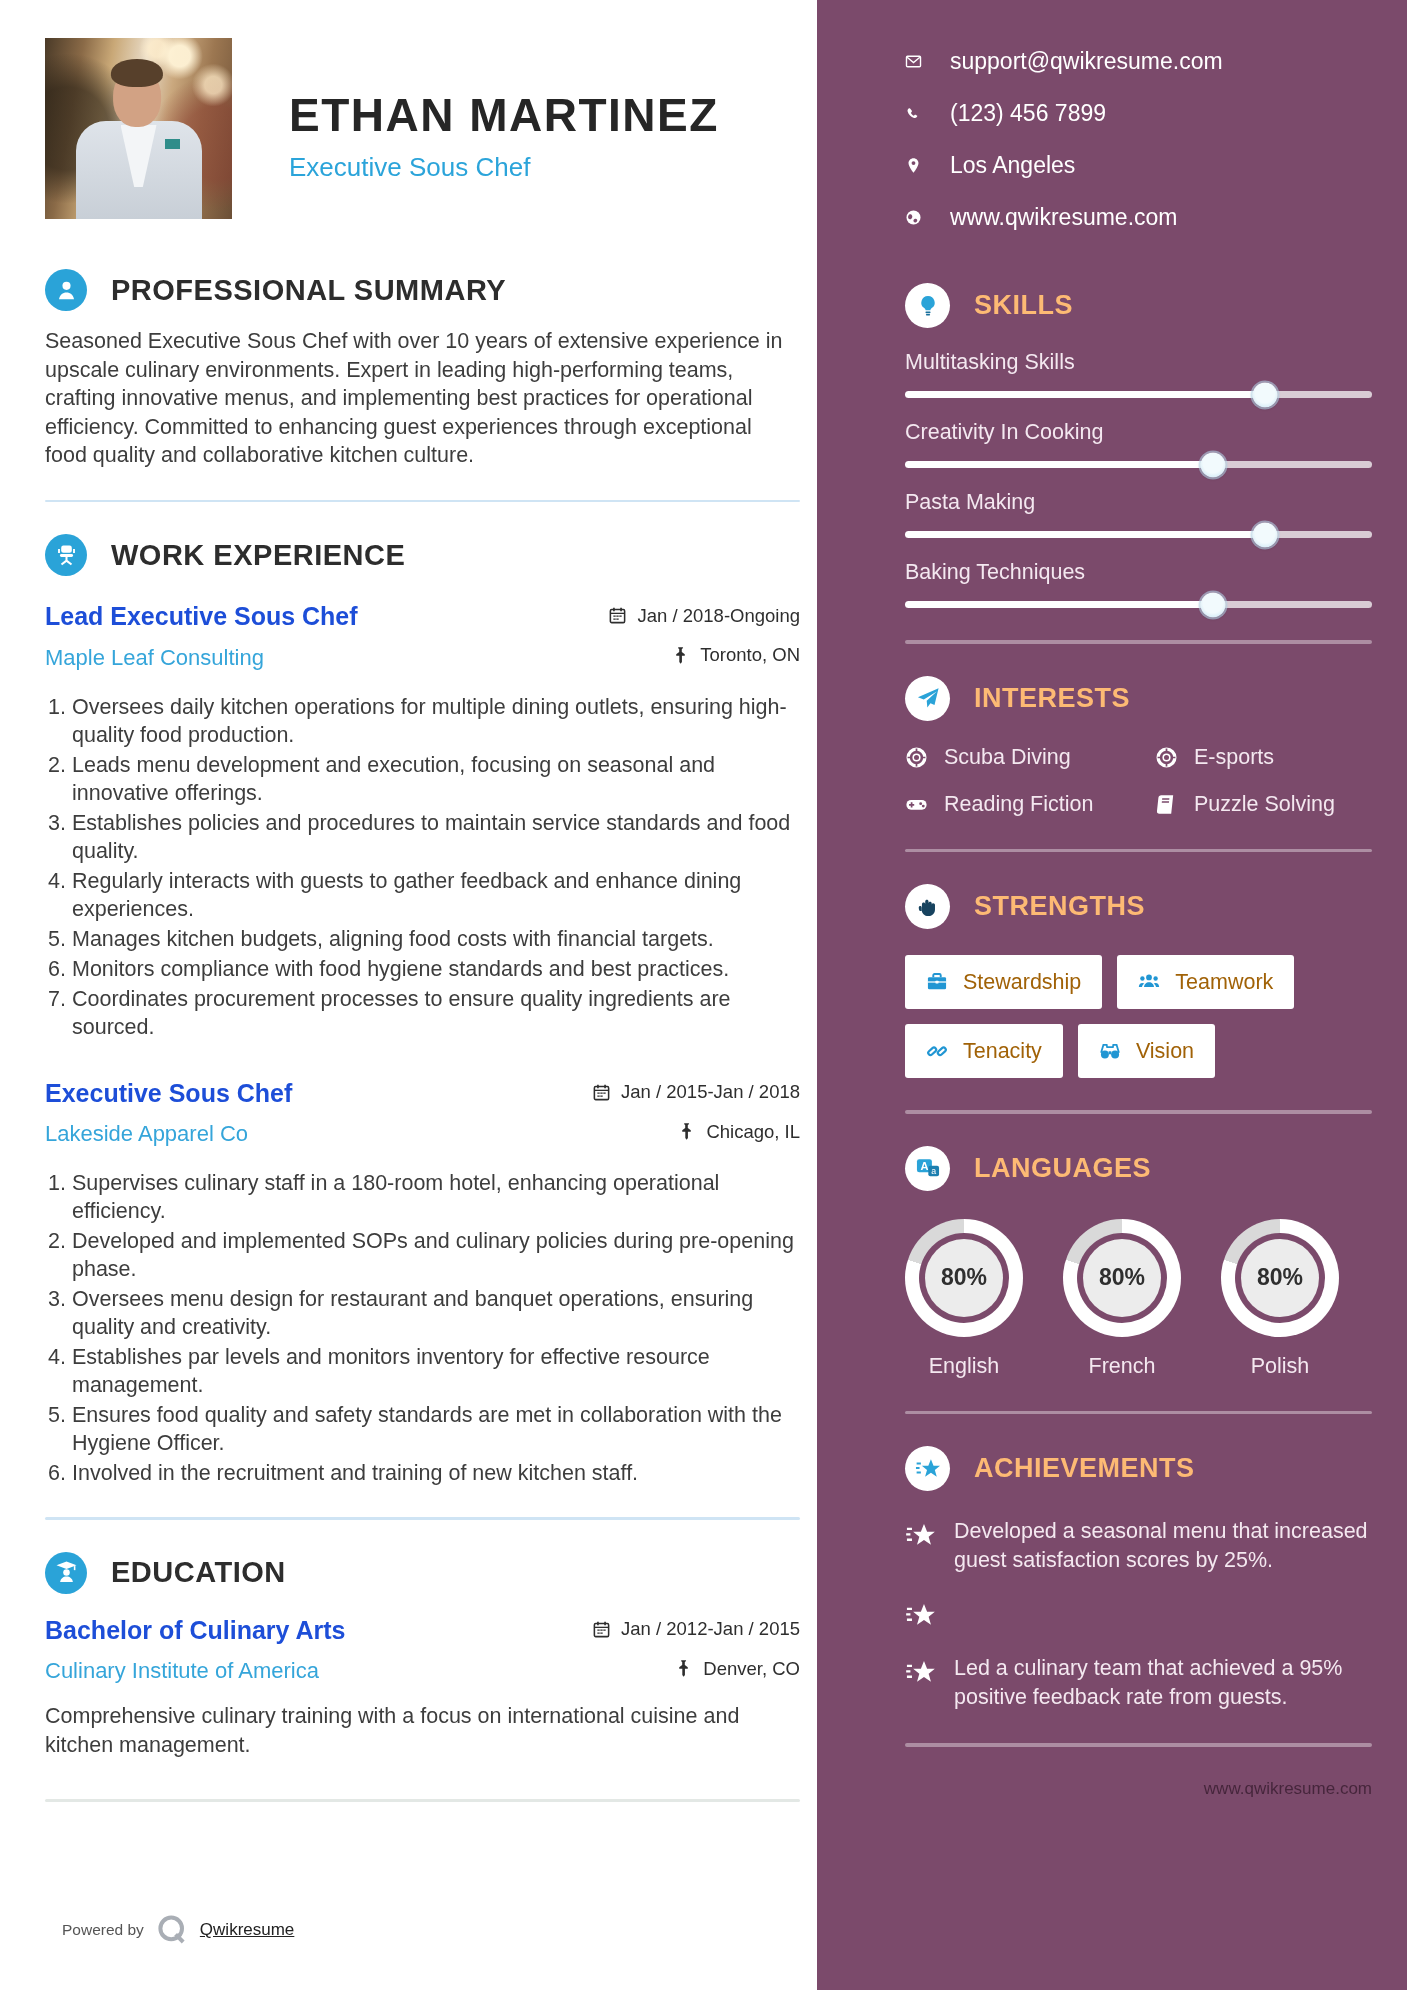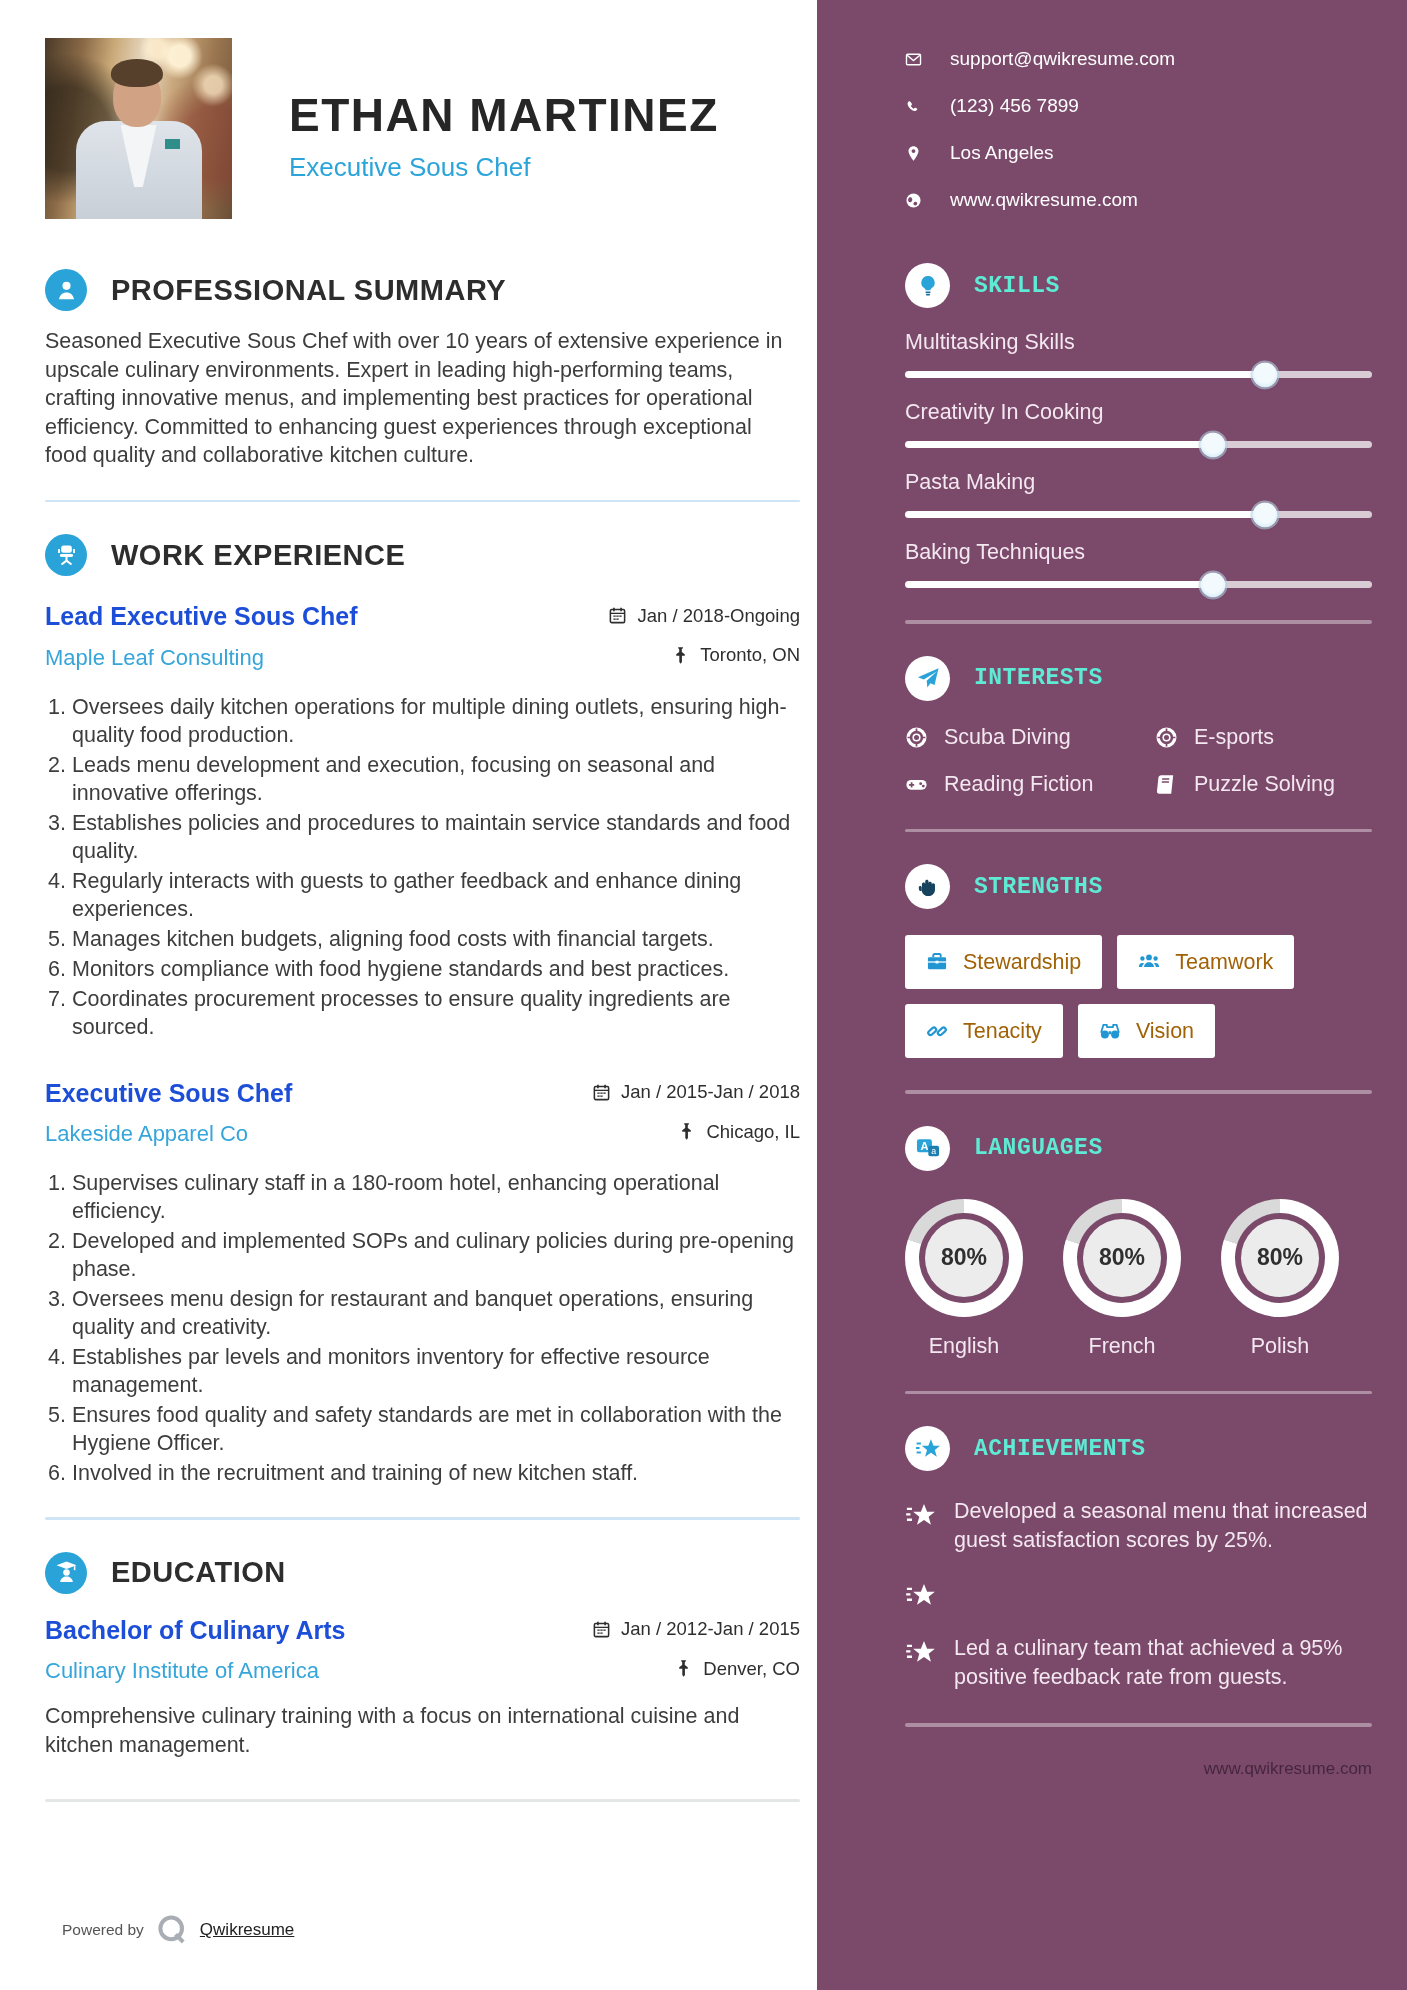--- a/index.html
+++ b/index.html
@@ -57,27 +57,27 @@
   .company-row { display: flex; justify-content: space-between; align-items: baseline; margin-top: 13px; max-width: 755px; }
   .company { font-size: 22px; color: #35a5da; }
   .bullets { margin: 22px 0 0; padding-left: 27px; font-size: 21.5px; line-height: 28px; color: #3d3d3d; max-width: 752px; }
   .bullets li { margin-bottom: 2px; }
   .edu-desc { margin: 18px 0 0; font-size: 21.5px; line-height: 28.5px; color: #3d3d3d; max-width: 748px; }
   .powered { position: absolute; left: 62px; bottom: 44px; display: flex; align-items: center; gap: 12px;
     font-size: 15.5px; color: #555; }
   .powered .q-logo { width: 32px; height: 32px; }
   .brand { font-size: 17px; color: #222; text-decoration: underline; font-weight: 500; }
   
-  .contact-row { display: flex; align-items: center; gap: 28px; margin-bottom: 25px; font-size: 19px; color: #fff; }
+  .contact-row { display: flex; align-items: center; gap: 28px; margin-bottom: 25px; font-size: 23px; color: #fff; }
   .c-ico { width: 17px; height: 17px; flex: none; }
   .side-head { display: flex; align-items: center; gap: 24px; }
   .side-icon { width: 45px; height: 45px; border-radius: 50%; background: #fff; flex: none;
     display: flex; align-items: center; justify-content: center; }
   .side-icon svg { width: 26px; height: 26px; }
-  h2.side { font-size: 23px; color: #5eead4; letter-spacing: .5px; font-family: Liberation Mono, monospace; }
+  h2.side { font-size: 27px; color: #fdba74; letter-spacing: .5px; }
   .skills-block { margin-top: 52px; }
   .skill { margin-top: 22px; }
   .skill-label { font-size: 21.5px; color: #f4e8f0; }
   .slider { position: relative; height: 7px; border-radius: 4px; margin-top: 16px;
     background: linear-gradient(to right, #fff 0, #fff calc(var(--p)*1%), #d9ccd5 calc(var(--p)*1%), #d9ccd5 100%); }
   .slider-thumb { position: absolute; top: 50%; left: calc(var(--p)*1%); transform: translate(-50%,-50%);
     width: 25px; height: 25px; border-radius: 50%;
     background: radial-gradient(circle at 50% 42%, #f2fafd 0 52%, #bcdff1 100%);
     box-shadow: 0 0 0 2px rgba(185,220,240,.55), 0 1px 3px rgba(0,0,0,.35); }
   .side-divider { height: 3.5px; background: rgba(255,255,255,.38); border-radius: 2px; margin: 32px 0; }

